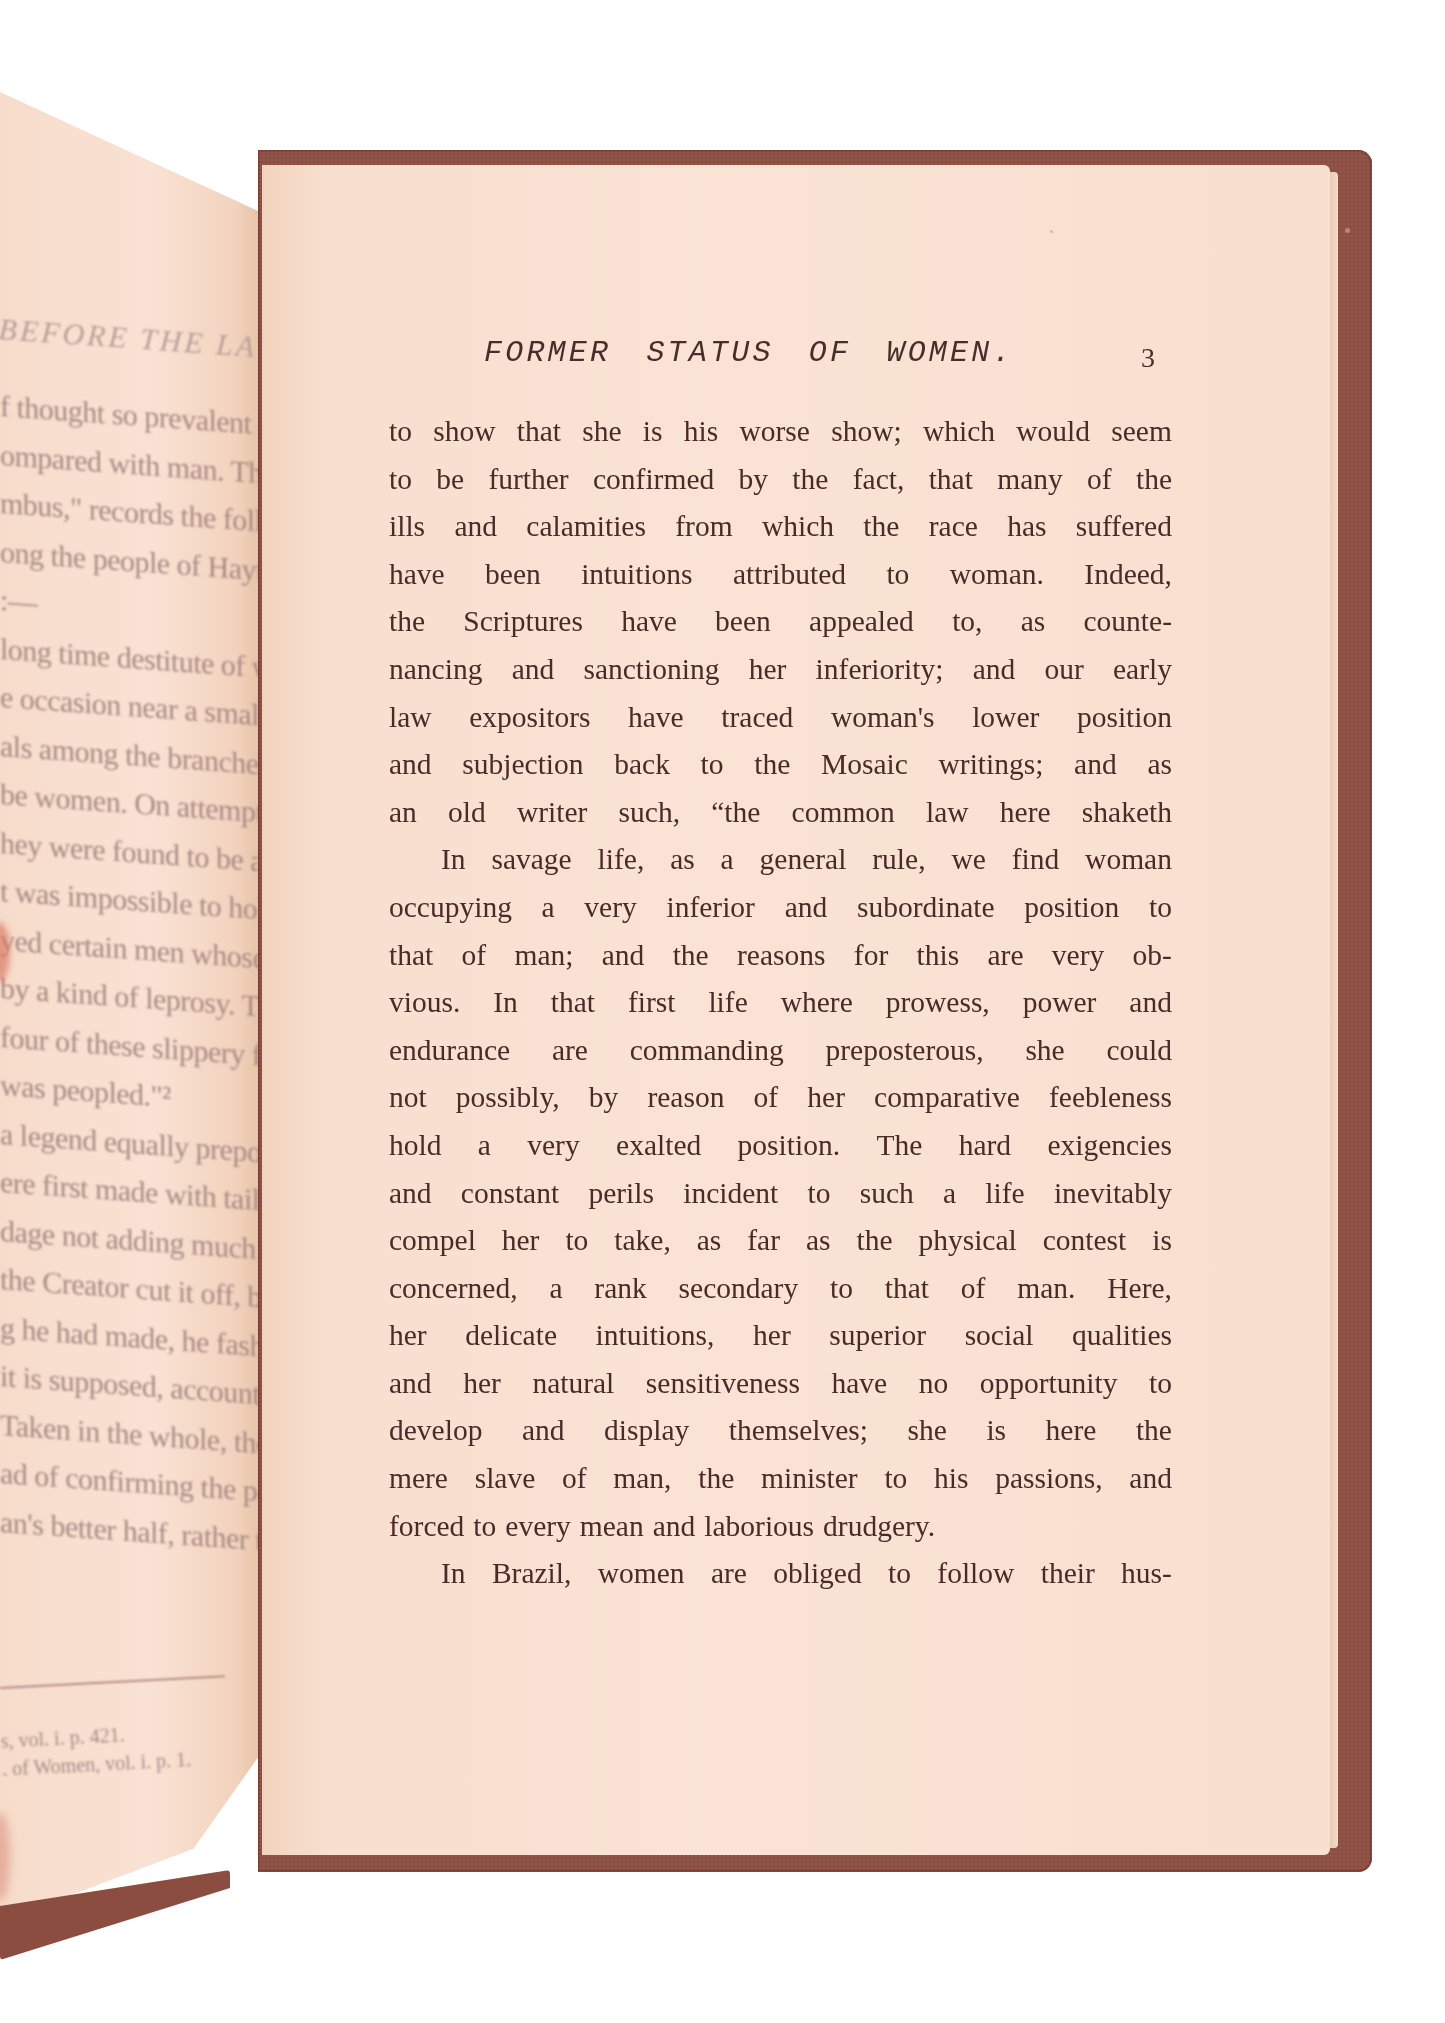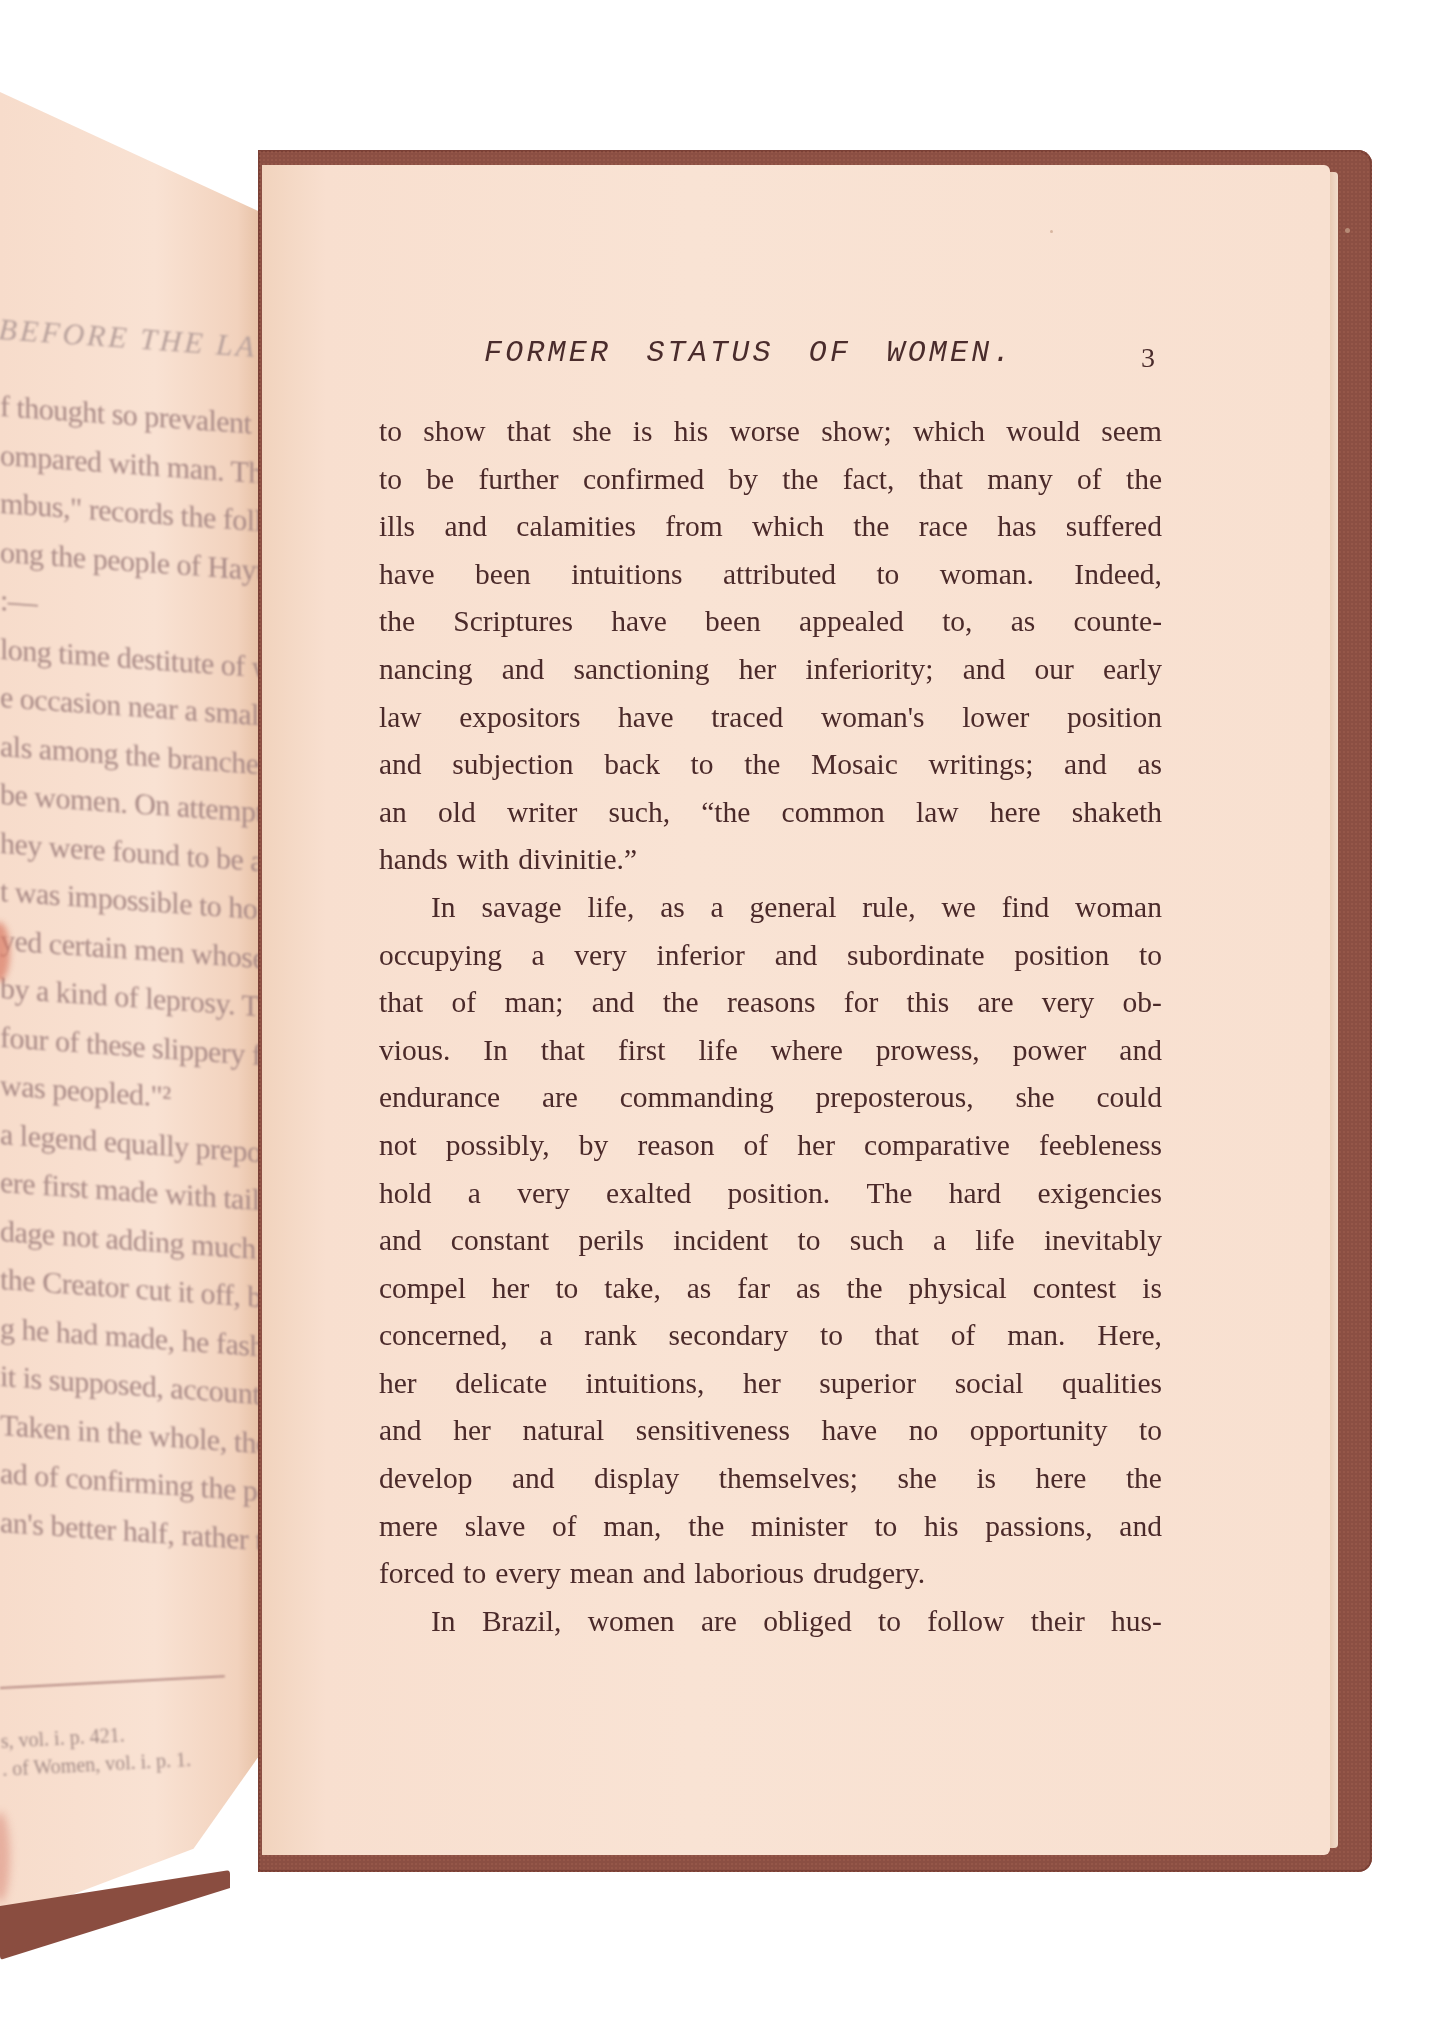--- a/index.html
+++ b/index.html
@@ -84,21 +84,21 @@
     }
     .running-head {
       position: absolute; left: 484px; top: 336px; white-space: nowrap;
       font-style: italic; font-size: 30px; letter-spacing: 3.2px; word-spacing: 14px;
       color: #4a2c2c; z-index: 3; font-family: Liberation Mono, monospace;
     }
     .folio {
       position: absolute; left: 1141px; top: 342px; font-size: 28px; color: #4a2c2c; z-index: 3;
     }
     .body {
-      position: absolute; left: 379px; top: 408px; width: 783px; z-index: 3;
+      position: absolute; left: 389px; top: 408px; width: 783px; z-index: 3;
       color: #4b2a2a;
     }
     .line {
       height: 47.6px; line-height: 47.6px; font-size: 29.5px;
       text-align: justify; text-align-last: justify; white-space: nowrap;
       display: flex; justify-content: space-between;
     }
     .line.last { text-align-last: left; justify-content: flex-start; }
     .line.indent { padding-left: 52px; }
     .line .w { white-space: pre; }
@@ -246,25 +246,20 @@
       <span class="w">an</span>
       <span class="w">old</span>
       <span class="w">writer</span>
       <span class="w">such,</span>
       <span class="w">“the</span>
       <span class="w">common</span>
       <span class="w">law</span>
       <span class="w">here</span>
       <span class="w">shaketh</span>
     </div>
-    <div class="line last">
-      <span class="w">hands</span>
-      <span class="w">with</span>
-      <span class="w">divinitie.”</span>
-    </div>
     <div class="line indent">
       <span class="w">In</span>
       <span class="w">savage</span>
       <span class="w">life,</span>
       <span class="w">as</span>
       <span class="w">a</span>
       <span class="w">general</span>
       <span class="w">rule,</span>
       <span class="w">we</span>
       <span class="w">find</span>

